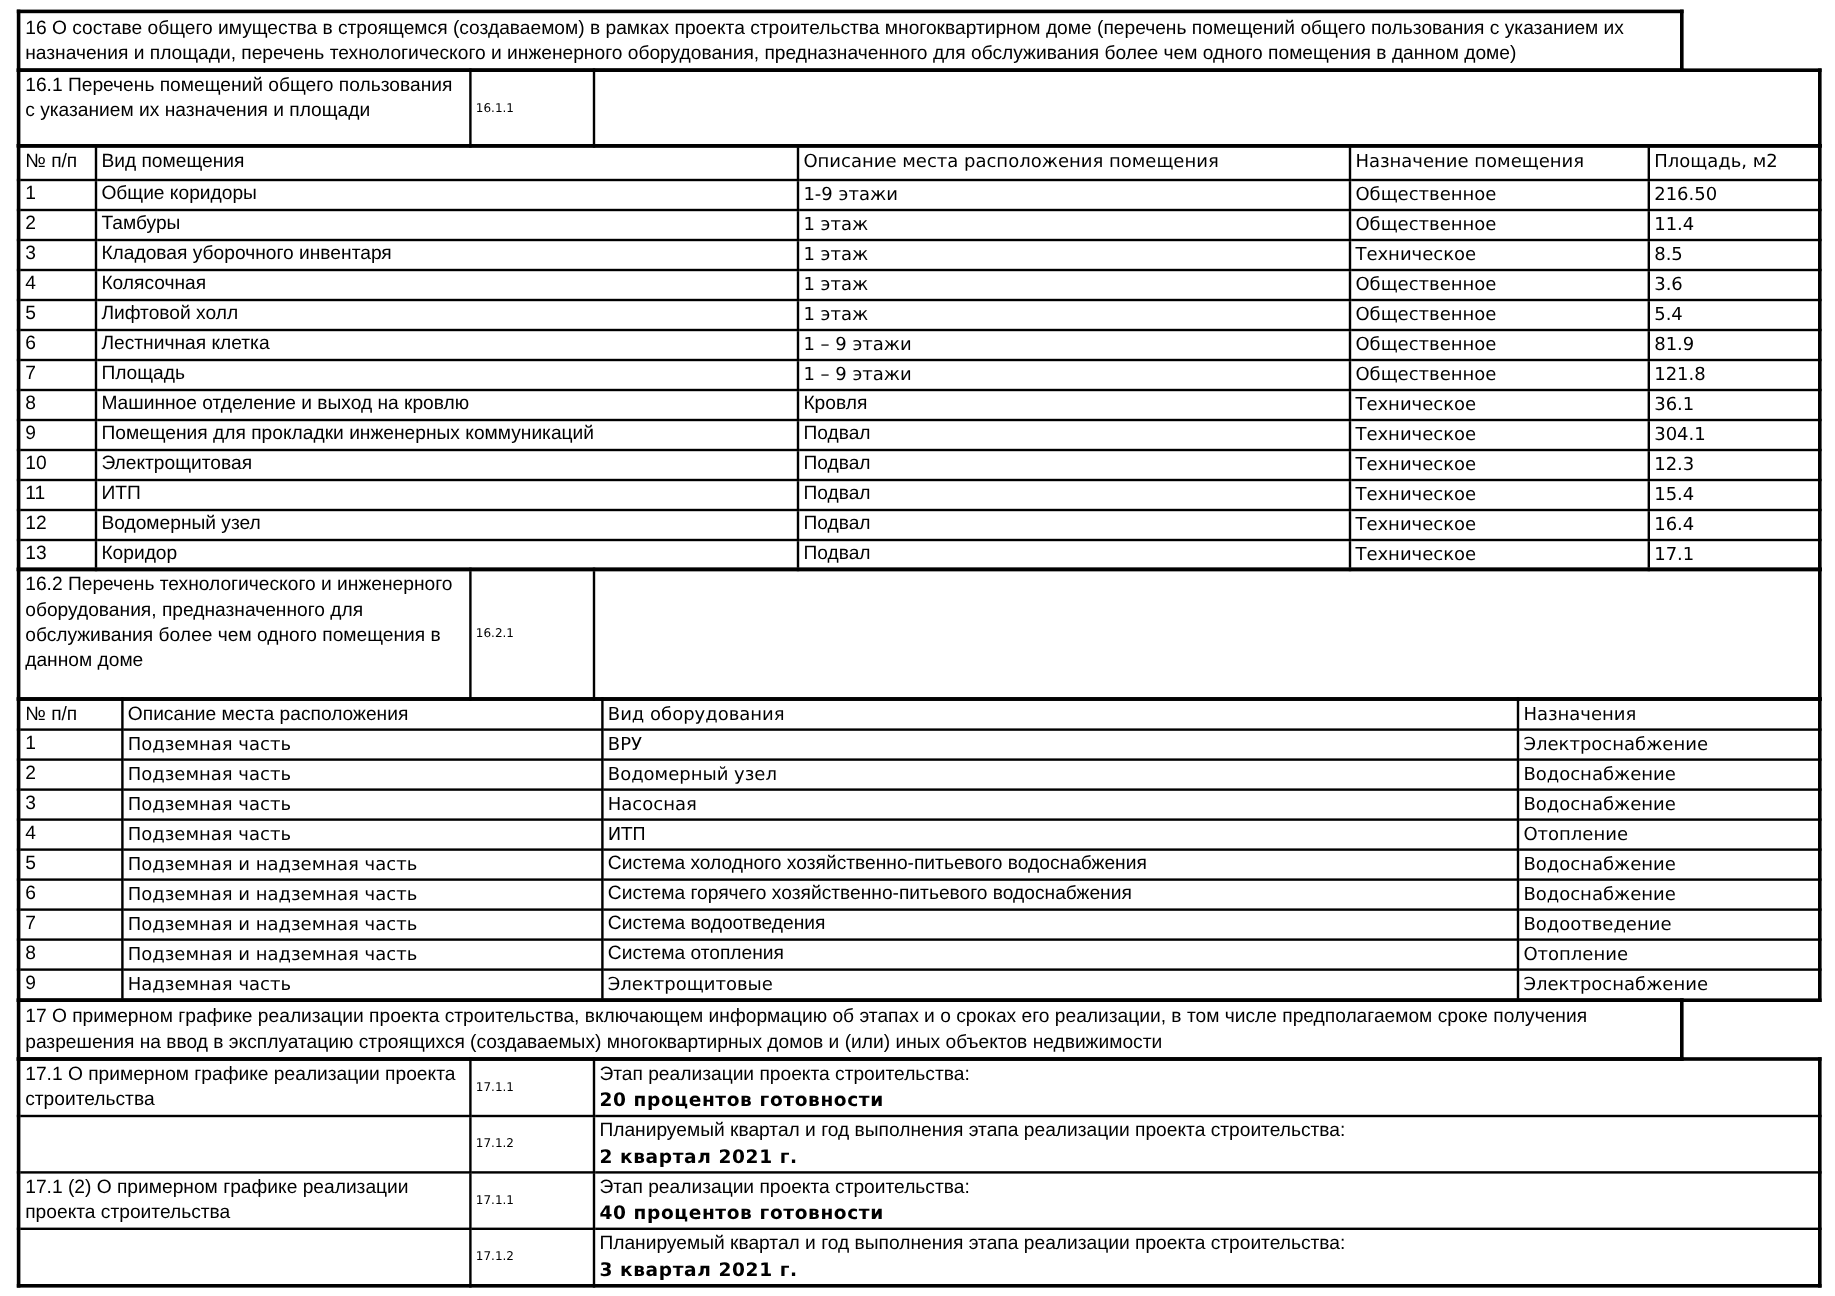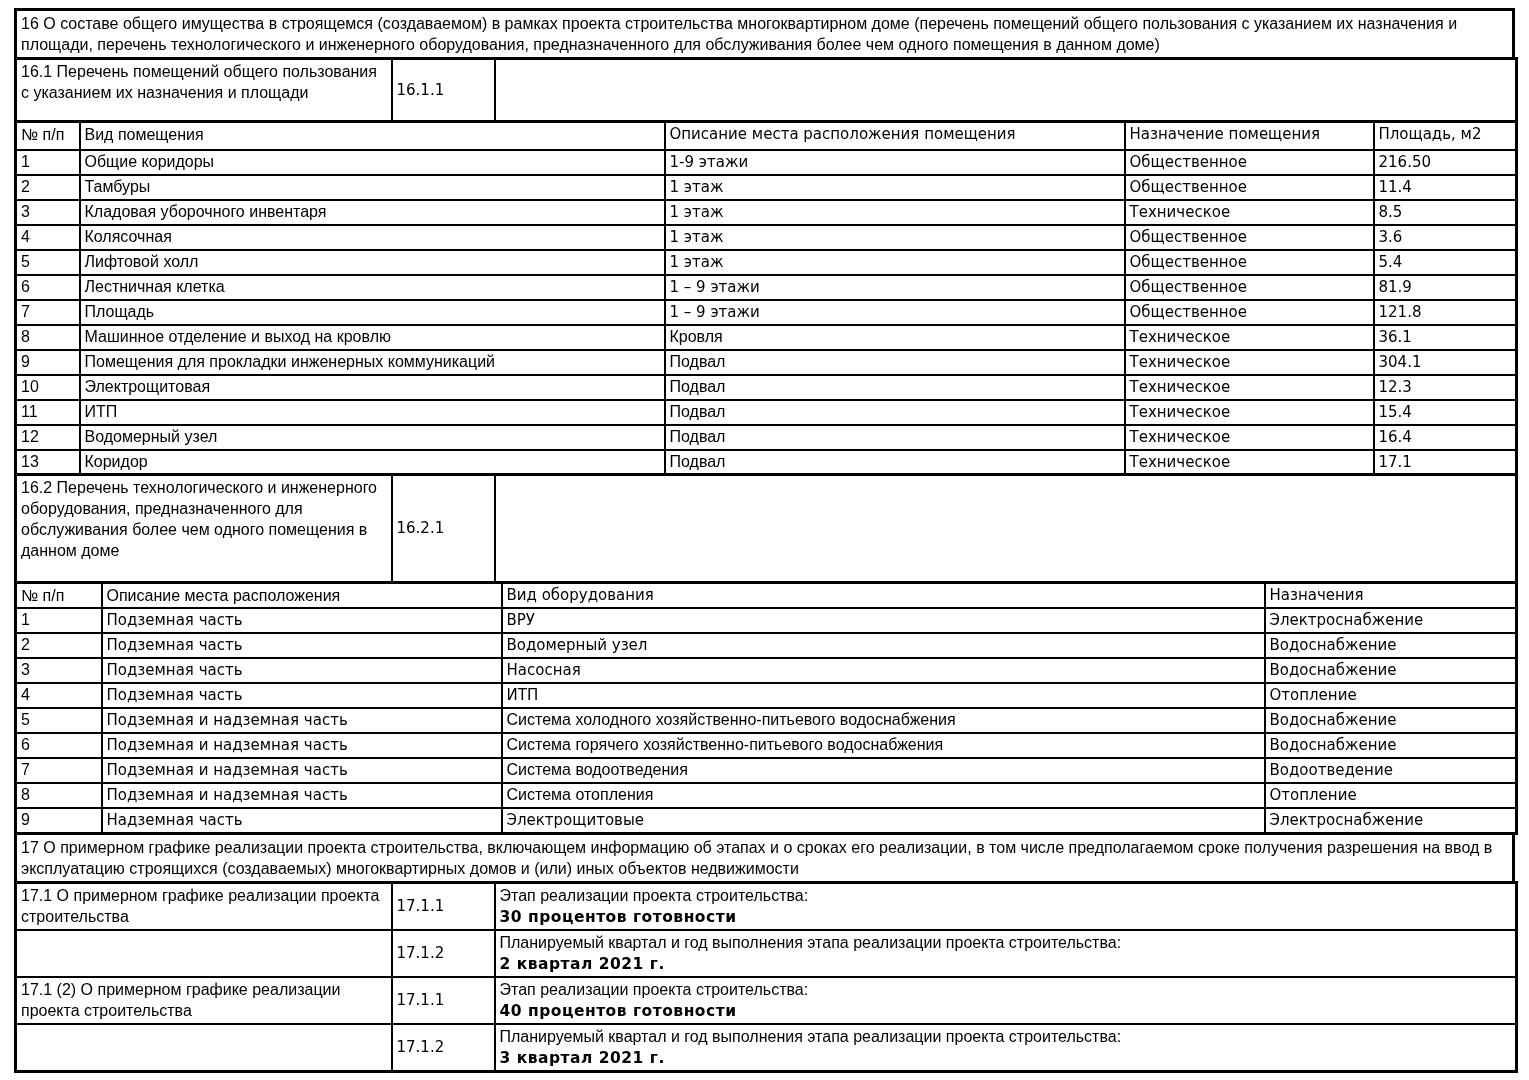--- a/index.html
+++ b/index.html
@@ -13,21 +13,21 @@
     -webkit-font-smoothing: antialiased;
   }
   .doc {
     position: relative;
     margin: 8px 0 0 14px;
     width: 1501px;
   }
   table {
     border-collapse: collapse;
     table-layout: fixed;
-    width: 1501px;
+    width: 1389px;
     border: 3px solid #000;
   }
   table + table { margin-top: -3px; border-radius: 28px; }
   td, th {
     border: 2px solid #000;
     padding: 1px 4px;
     vertical-align: top;
     text-align: left;
     font-weight: normal;
     line-height: 21px;
@@ -37,21 +37,21 @@
   .section-head td {
     height: 47px;
     line-height: 21px;
     padding: 2px 4px;
   }
   
   .sub-label { line-height: 21px; padding-top: 1px; }
   .code-cell {
     vertical-align: middle;
     font-family: "DejaVu Sans", sans-serif;
-    font-size: 15px;
+    font-size: 10px;
   }
   .empty-cell { }
 
   
   .data-table th { height: 28px; white-space: nowrap; margin-top: 28px; }
   .data-table td { height: 25px; white-space: nowrap; line-height: 20px; }
   #t2 th { height: 24px; }
 
   
   #t1 thead th:nth-child(n+3),
@@ -319,21 +319,21 @@
         <col style="width:376px">
         <col style="width:103px">
         <col style="width:1022px">
       </colgroup>
     <tbody id="g17-body">
         <tr>
           <td class="sub-label sched-label-cell">17.1 О примерном графике реализации проекта строительства</td>
           <td class="code-cell">17.1.1</td>
           <td class="sched-content">
             <div class="desc">Этап реализации проекта строительства:</div>
-            <div class="emph">30 процентов готовности</div>
+            <div class="emph">20 процентов готовности</div>
           </td>
         </tr>
         <tr>
           <td class="sub-label sched-label-cell"></td>
           <td class="code-cell">17.1.2</td>
           <td class="sched-content">
             <div class="desc">Планируемый квартал и год выполнения этапа реализации проекта строительства:</div>
             <div class="emph">2 квартал 2021 г.</div>
           </td>
         </tr>

